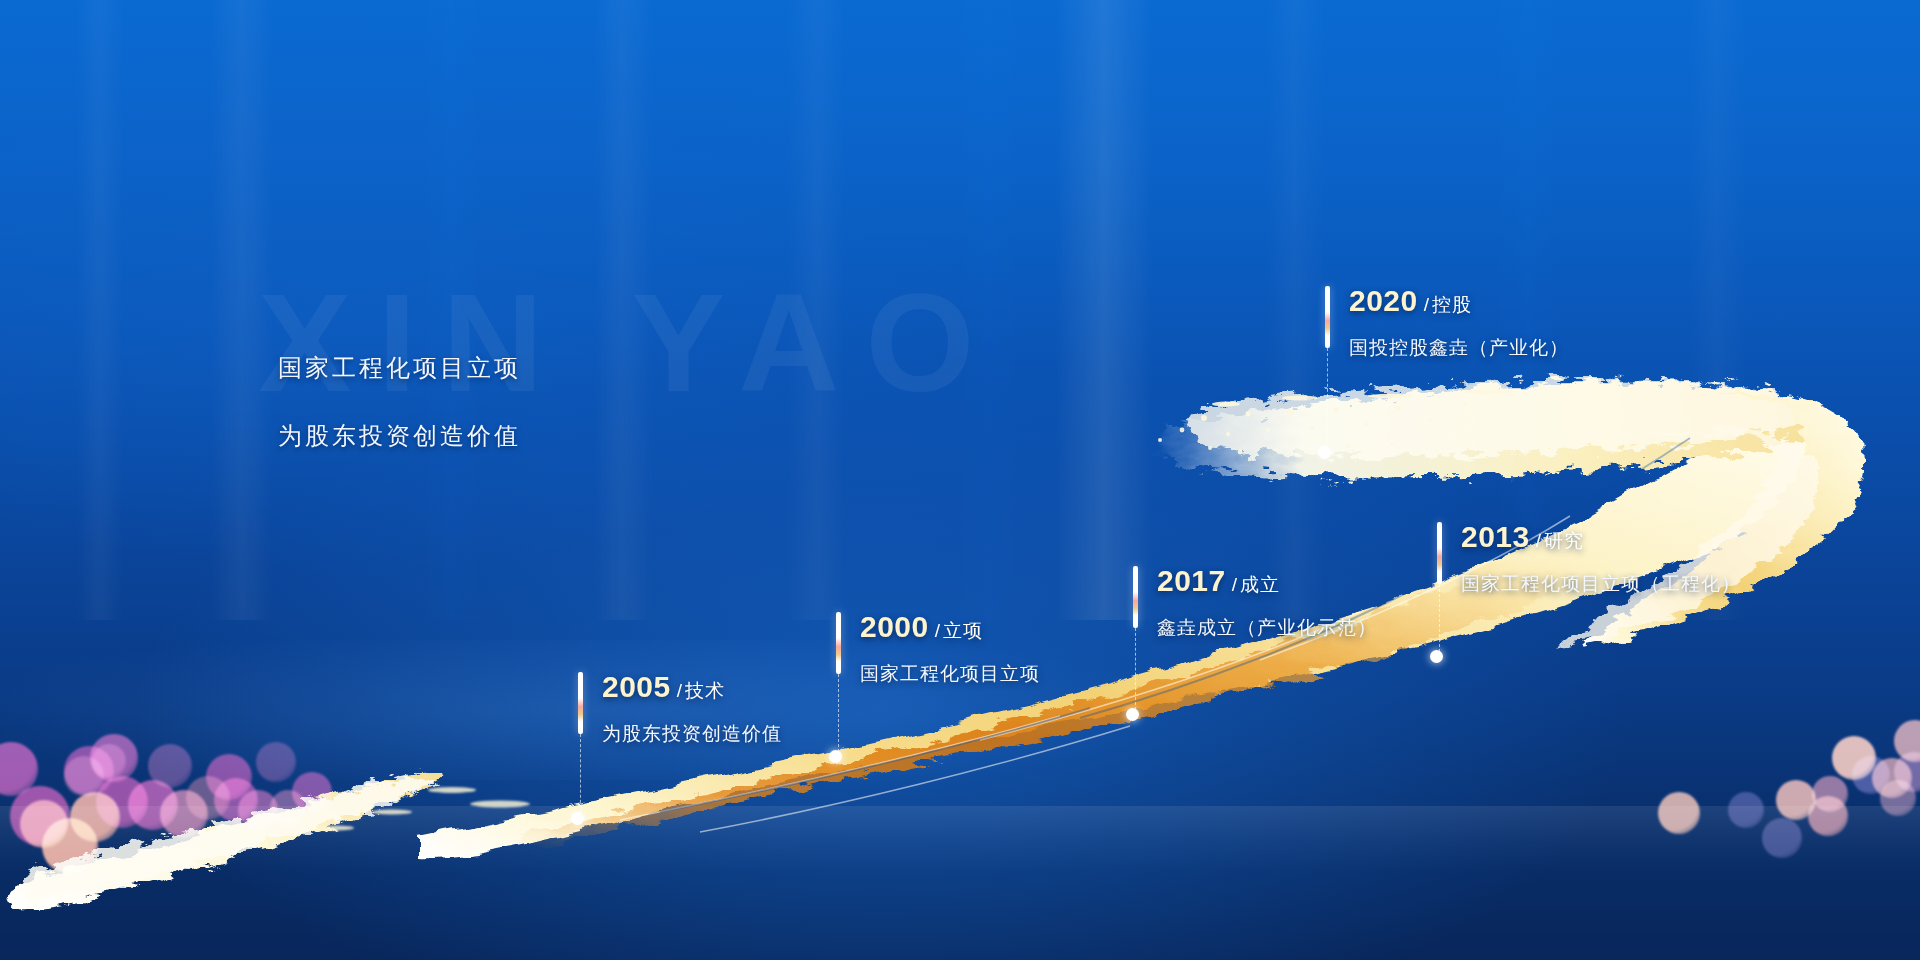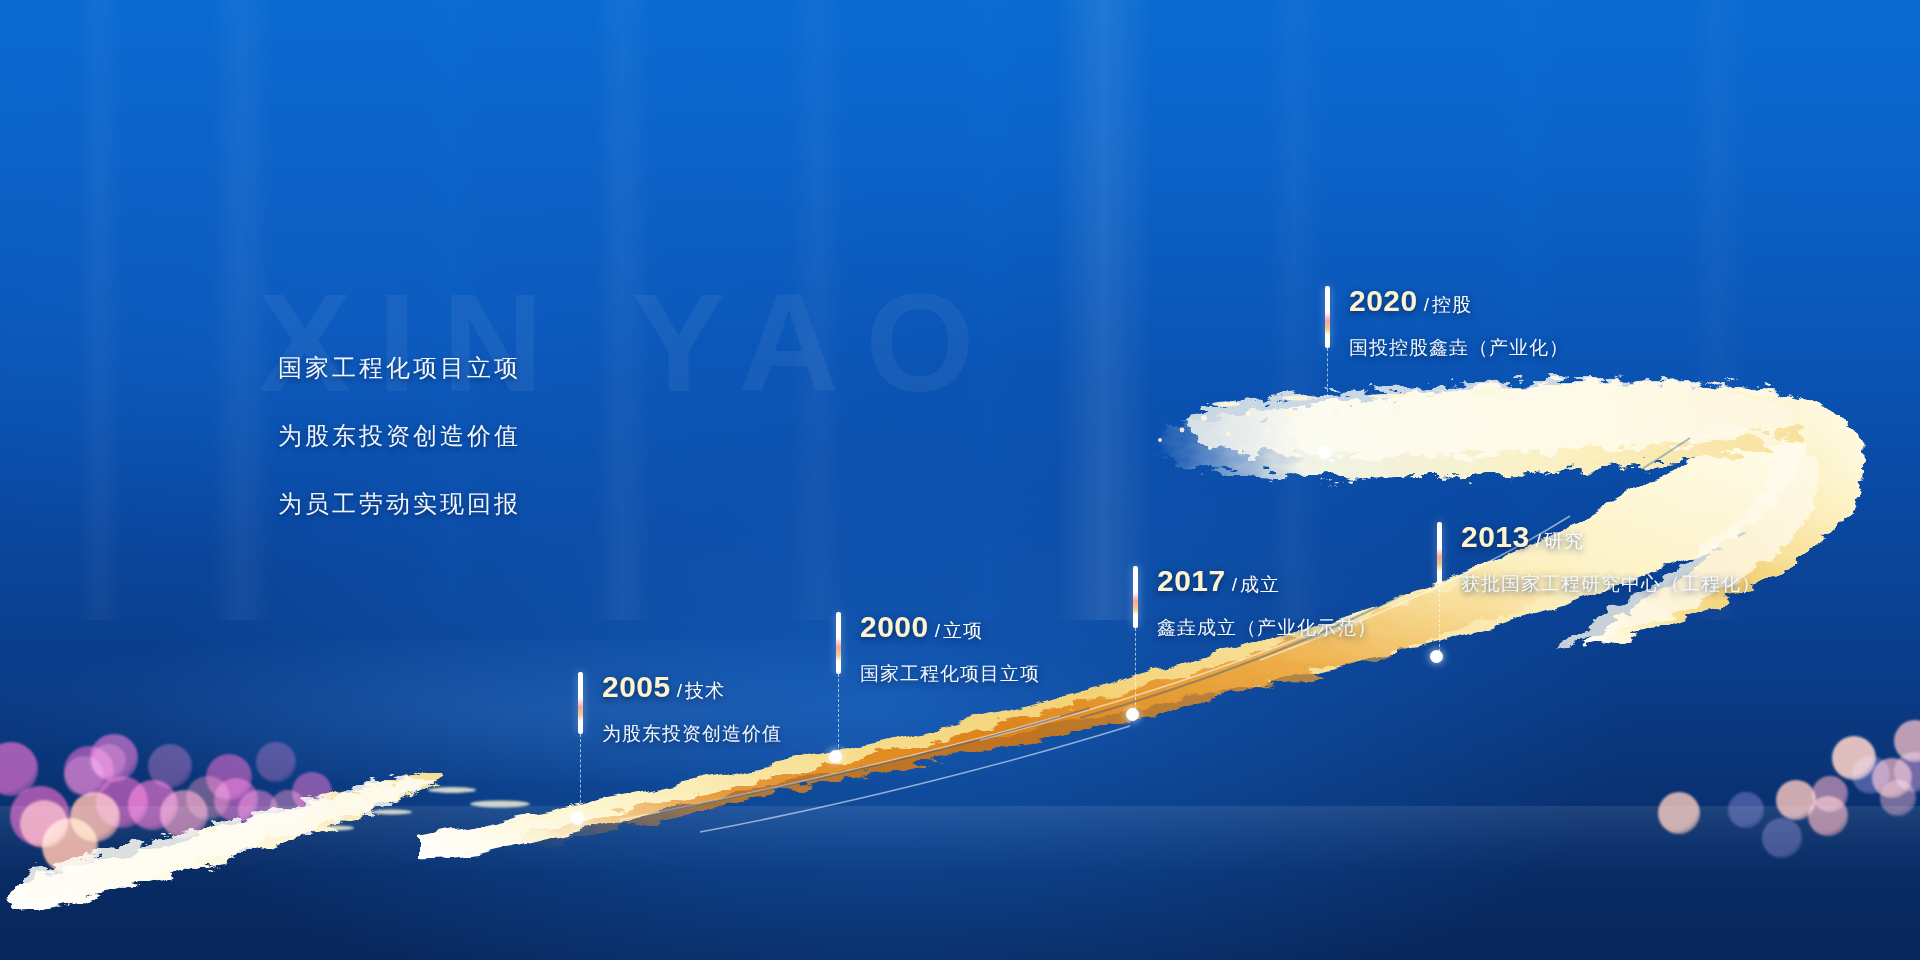--- a/index.html
+++ b/index.html
@@ -301,21 +301,20 @@
       <div class="bokeh" style="left: 1894px; top: 720px; width: 42px; height: 42px; background: radial-gradient(circle at 38% 34%, rgba(238, 170, 140, 0.78), rgba(238, 170, 140, 0.78) 62%, rgba(255, 255, 255, 0) 100%);"></div>
       <div class="bokeh" style="left: 1894px; top: 752px; width: 40px; height: 40px; background: radial-gradient(circle at 38% 34%, rgba(176, 112, 150, 0.62), rgba(176, 112, 150, 0.62) 62%, rgba(255, 255, 255, 0) 100%);"></div>
     </div>
 
   <div class="watermark">XIN YAO</div>
 
 
   <div class="sublist">
     <div class="subline">国家工程化项目立项</div>
     <div class="subline">为股东投资创造价值</div>
-    <div class="subline">为员工劳动实现回报</div>
   </div>
 
   <div id="timeline-root">
       <div class="tl" style="left: 578px; top: 672px;">
         <div class="bar"></div>
         <div class="txt">
           <div><span class="year">2005</span><span class="slash">/</span><span class="tag">技术</span></div>
           <div class="desc">为股东投资创造价值</div>
         </div>
       </div>
@@ -336,21 +335,21 @@
           <div><span class="year">2017</span><span class="slash">/</span><span class="tag">成立</span></div>
           <div class="desc">鑫垚成立（产业化示范）</div>
         </div>
       </div>
       <div class="leader" style="left: 1135px; top: 628px; height: 82px;"></div>
       <div class="dot" style="left: 1126px; top: 708px;"></div>
       <div class="tl" style="left: 1437px; top: 522px;">
         <div class="bar"></div>
         <div class="txt">
           <div><span class="year">2013</span><span class="slash">/</span><span class="tag">研究</span></div>
-          <div class="desc">获批国家工程研究中心（工程化）</div>
+          <div class="desc">国家工程化项目立项（工程化）</div>
         </div>
       </div>
       <div class="leader" style="left: 1439px; top: 584px; height: 68px;"></div>
       <div class="dot" style="left: 1430px; top: 650px;"></div>
       <div class="tl" style="left: 1325px; top: 286px;">
         <div class="bar"></div>
         <div class="txt">
           <div><span class="year">2020</span><span class="slash">/</span><span class="tag">控股</span></div>
           <div class="desc">国投控股鑫垚（产业化）</div>
         </div>

